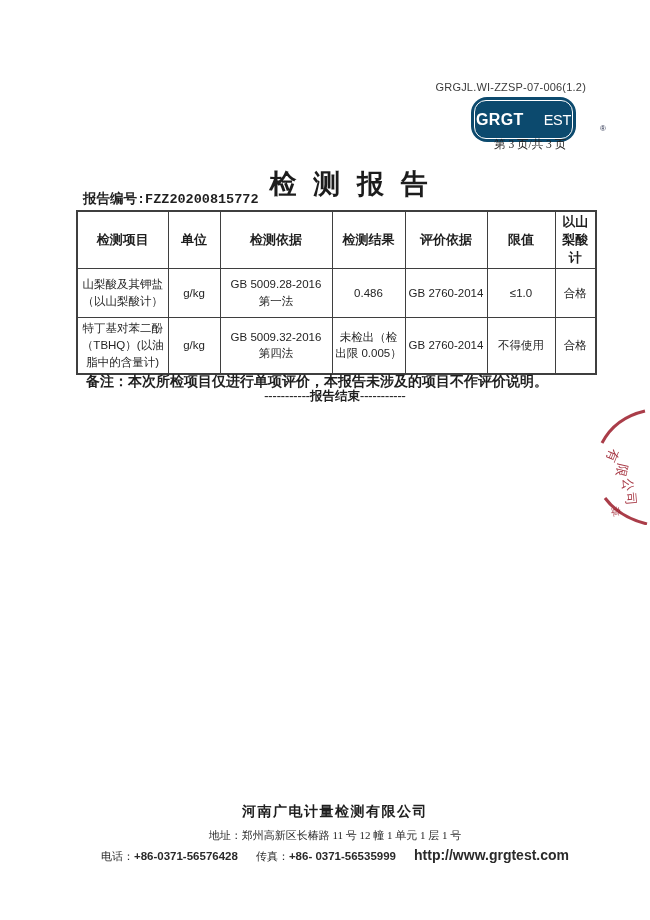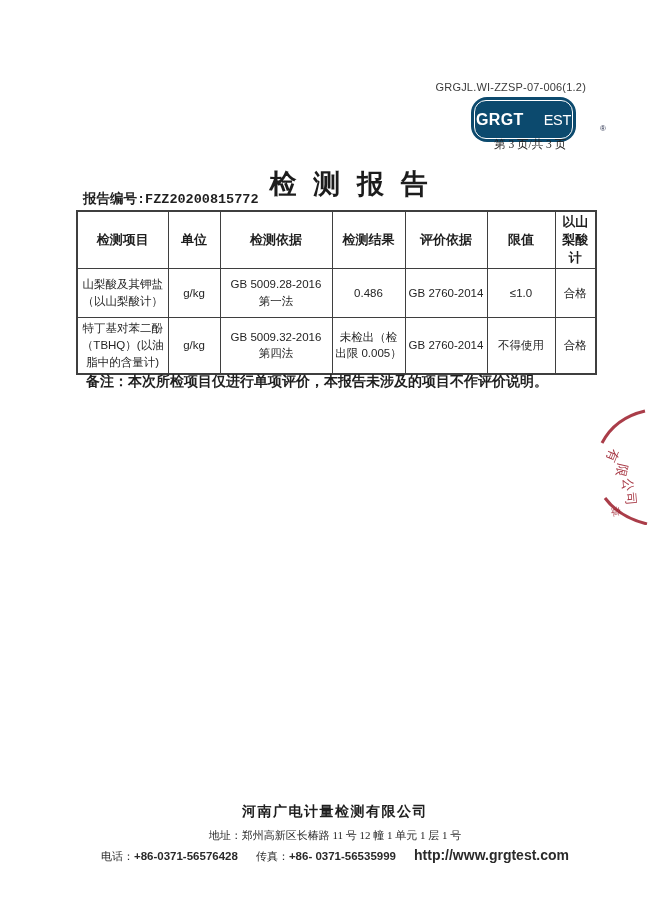--- a/index.html
+++ b/index.html
@@ -149,20 +149,21 @@
         </td>
         <td>未检出（检出限 0.005）</td>
         <td>GB 2760-2014</td>
         <td>不得使用</td>
         <td>合格</td>
       </tr>
     </tbody>
   </table>
 
   <div class="notes">备注：本次所检项目仅进行单项评价，本报告未涉及的项目不作评价说明。</div>
+  <div class="end-marker">-----------报告结束-----------</div>
 
   <div class="seal-wrap">
     <svg width="52" height="120" viewBox="0 0 52 120">
       <path d="M 4 38 Q 17 13 47 6" fill="none" stroke="#9e2230" stroke-width="3" opacity="0.88"></path>
       <path d="M 7 93 Q 21 112 49 119" fill="none" stroke="#9e2230" stroke-width="3" opacity="0.88"></path>
       <text x="13" y="43" font-size="13" fill="#9e2230" opacity="0.9" transform="rotate(112 13 43)">有</text>
       <text x="21" y="58" font-size="13" fill="#9e2230" opacity="0.9" transform="rotate(103 21 58)">限</text>
       <text x="26" y="73" font-size="13" fill="#9e2230" opacity="0.9" transform="rotate(94 26 73)">公</text>
       <text x="28" y="88" font-size="13" fill="#9e2230" opacity="0.9" transform="rotate(85 28 88)">司</text>
       <text x="13" y="103" font-size="10" fill="#9e2230" opacity="0.9" transform="rotate(73 13 103)">章</text>

